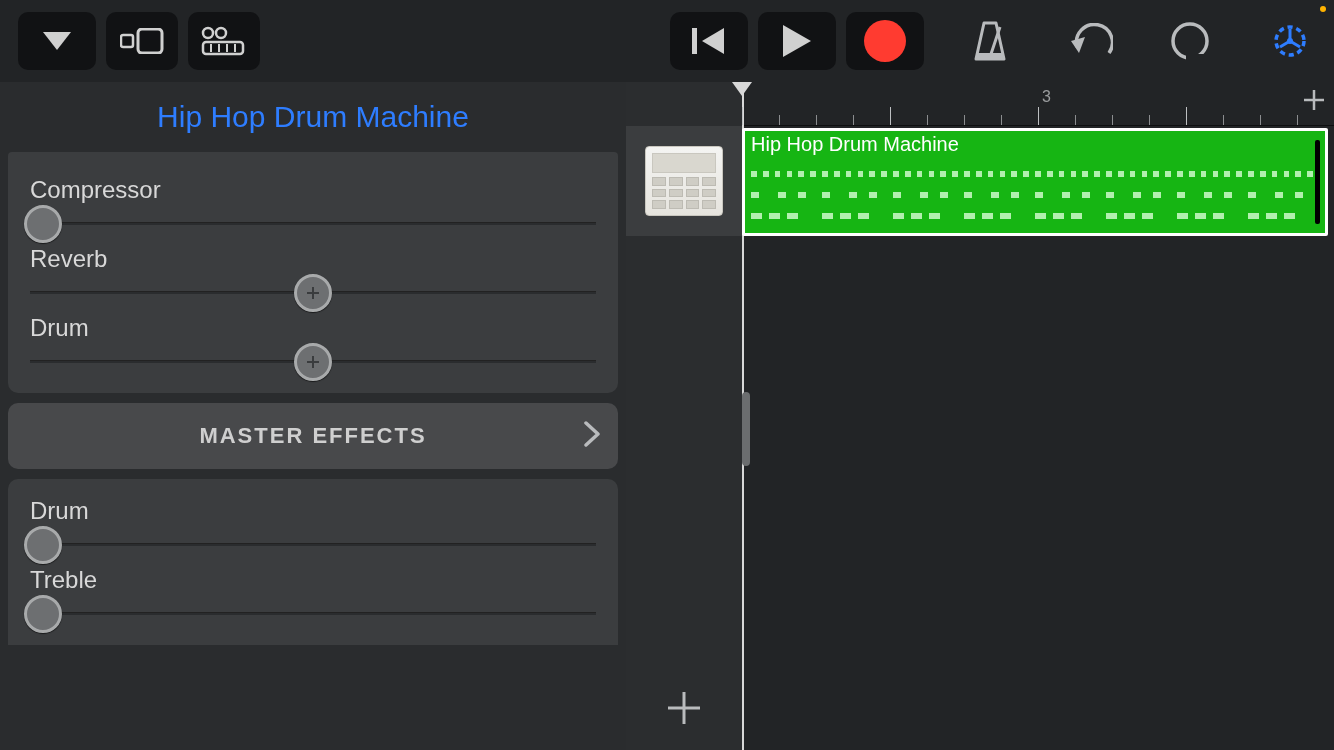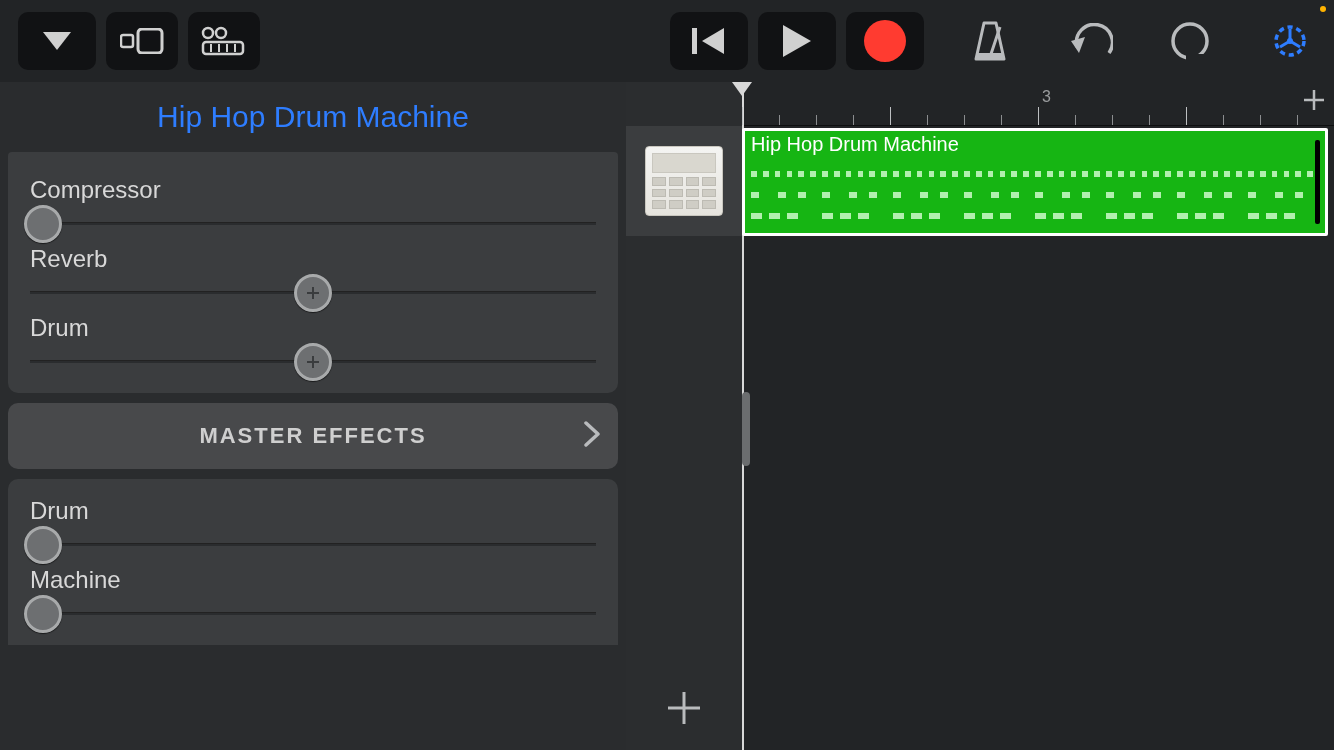--- a/index.html
+++ b/index.html
@@ -194,21 +194,21 @@
     </div>
 
     <div class="section second">
       <div class="slider-row">
         <div class="slider-label">Drum</div>
         <div class="slider-track">
           <div class="slider-knob min" style="left:-6px"></div>
         </div>
       </div>
       <div class="slider-row">
-        <div class="slider-label">Machine</div>
+        <div class="slider-label">Treble</div>
         <div class="slider-track">
           <div class="slider-knob min" style="left:-6px"></div>
         </div>
       </div>
     </div>
   </div>
 
   <div class="right-panel">
     <div class="track-header-col">
       <div class="track-slot sel">

